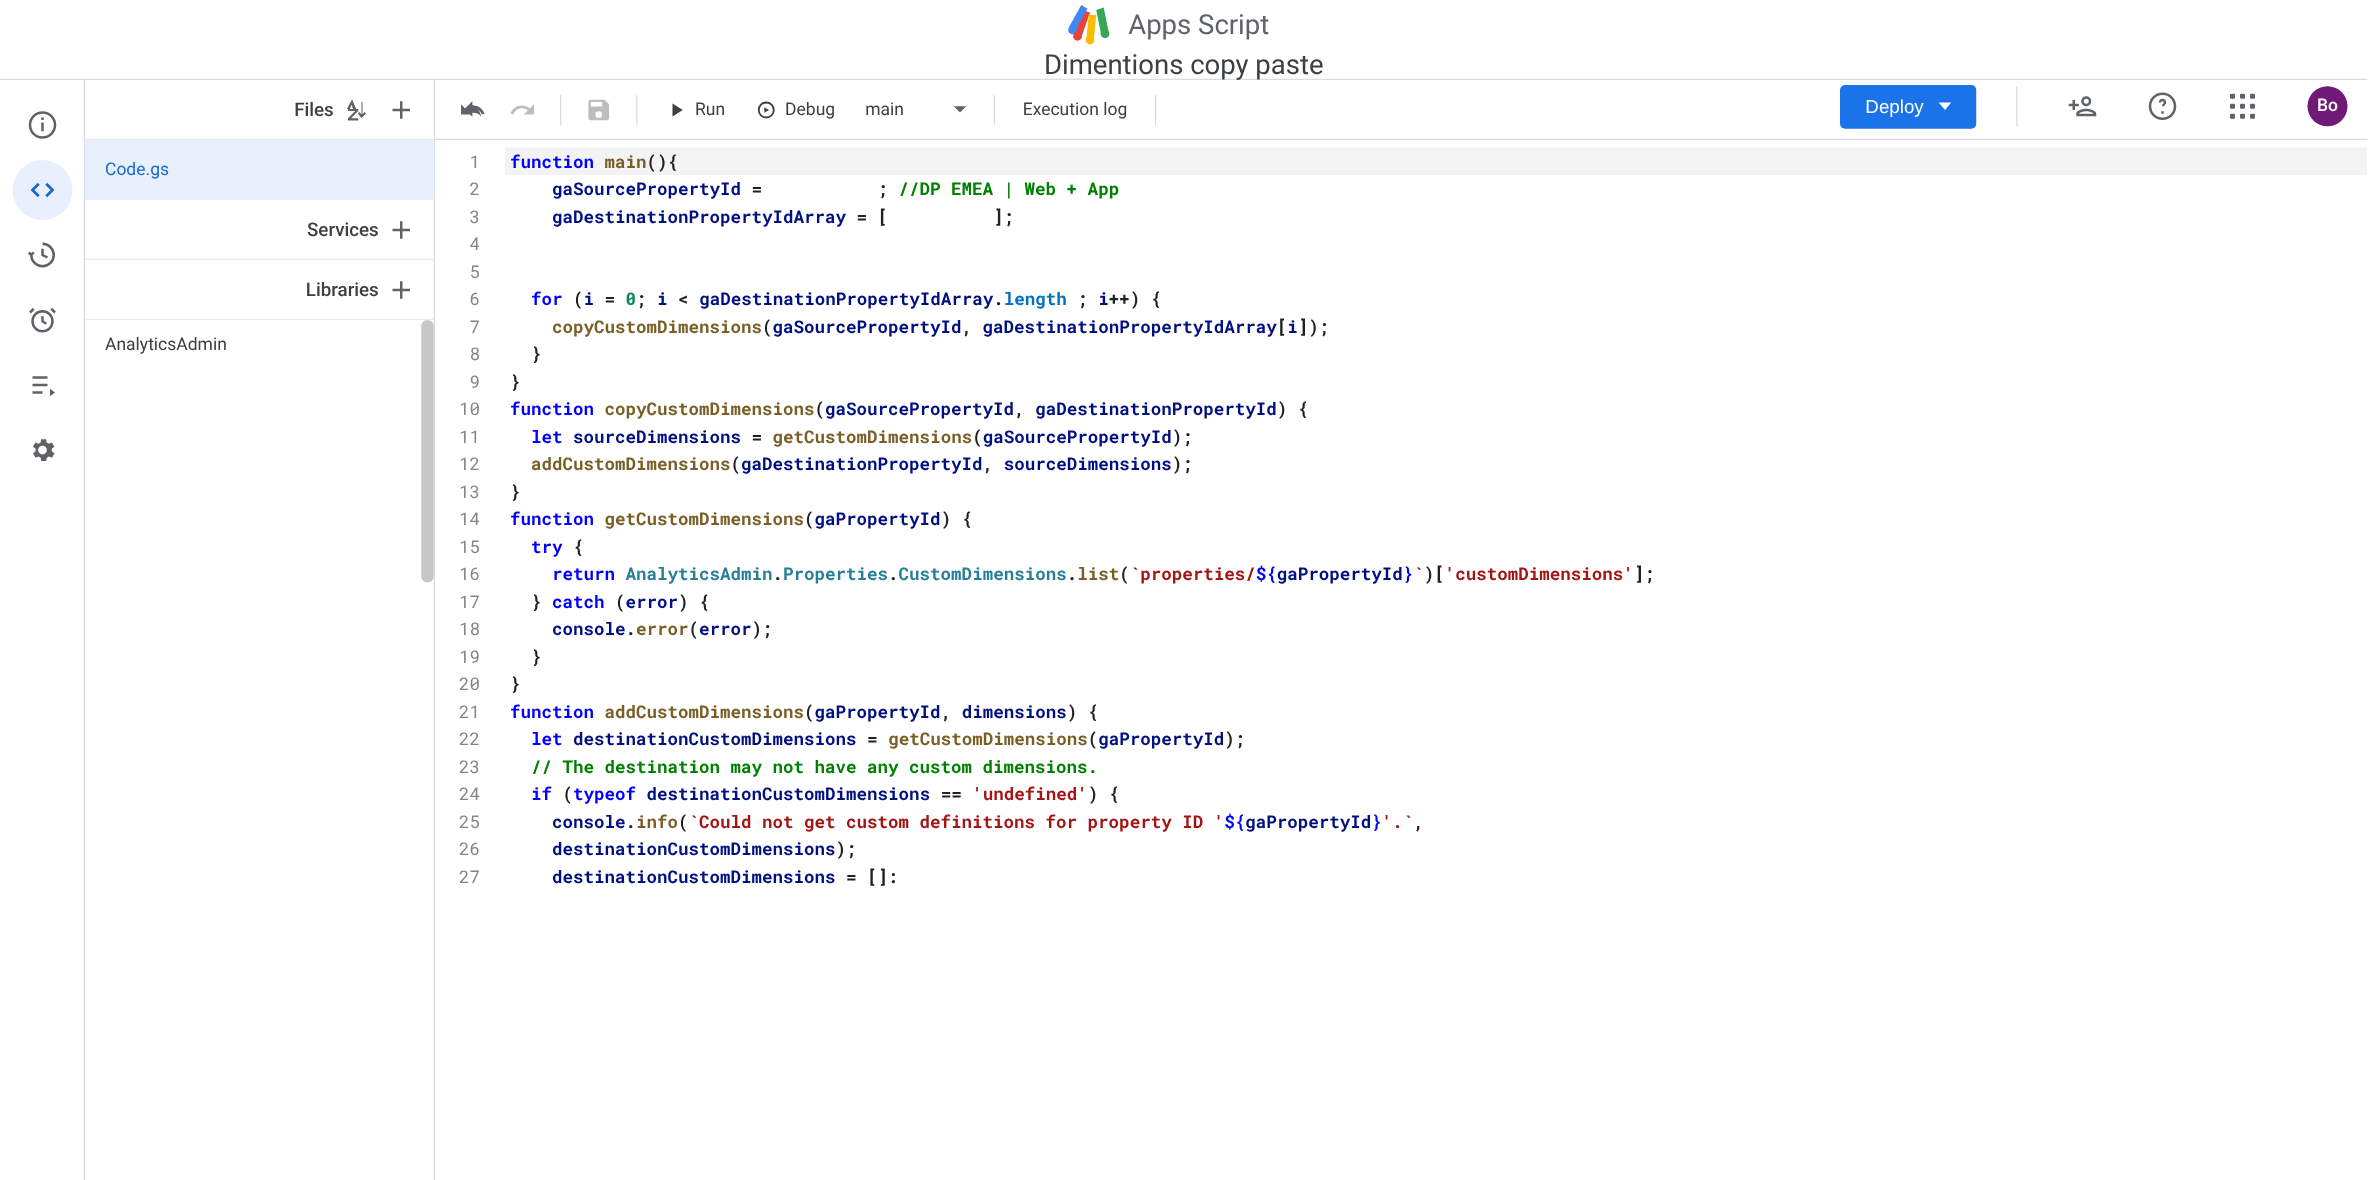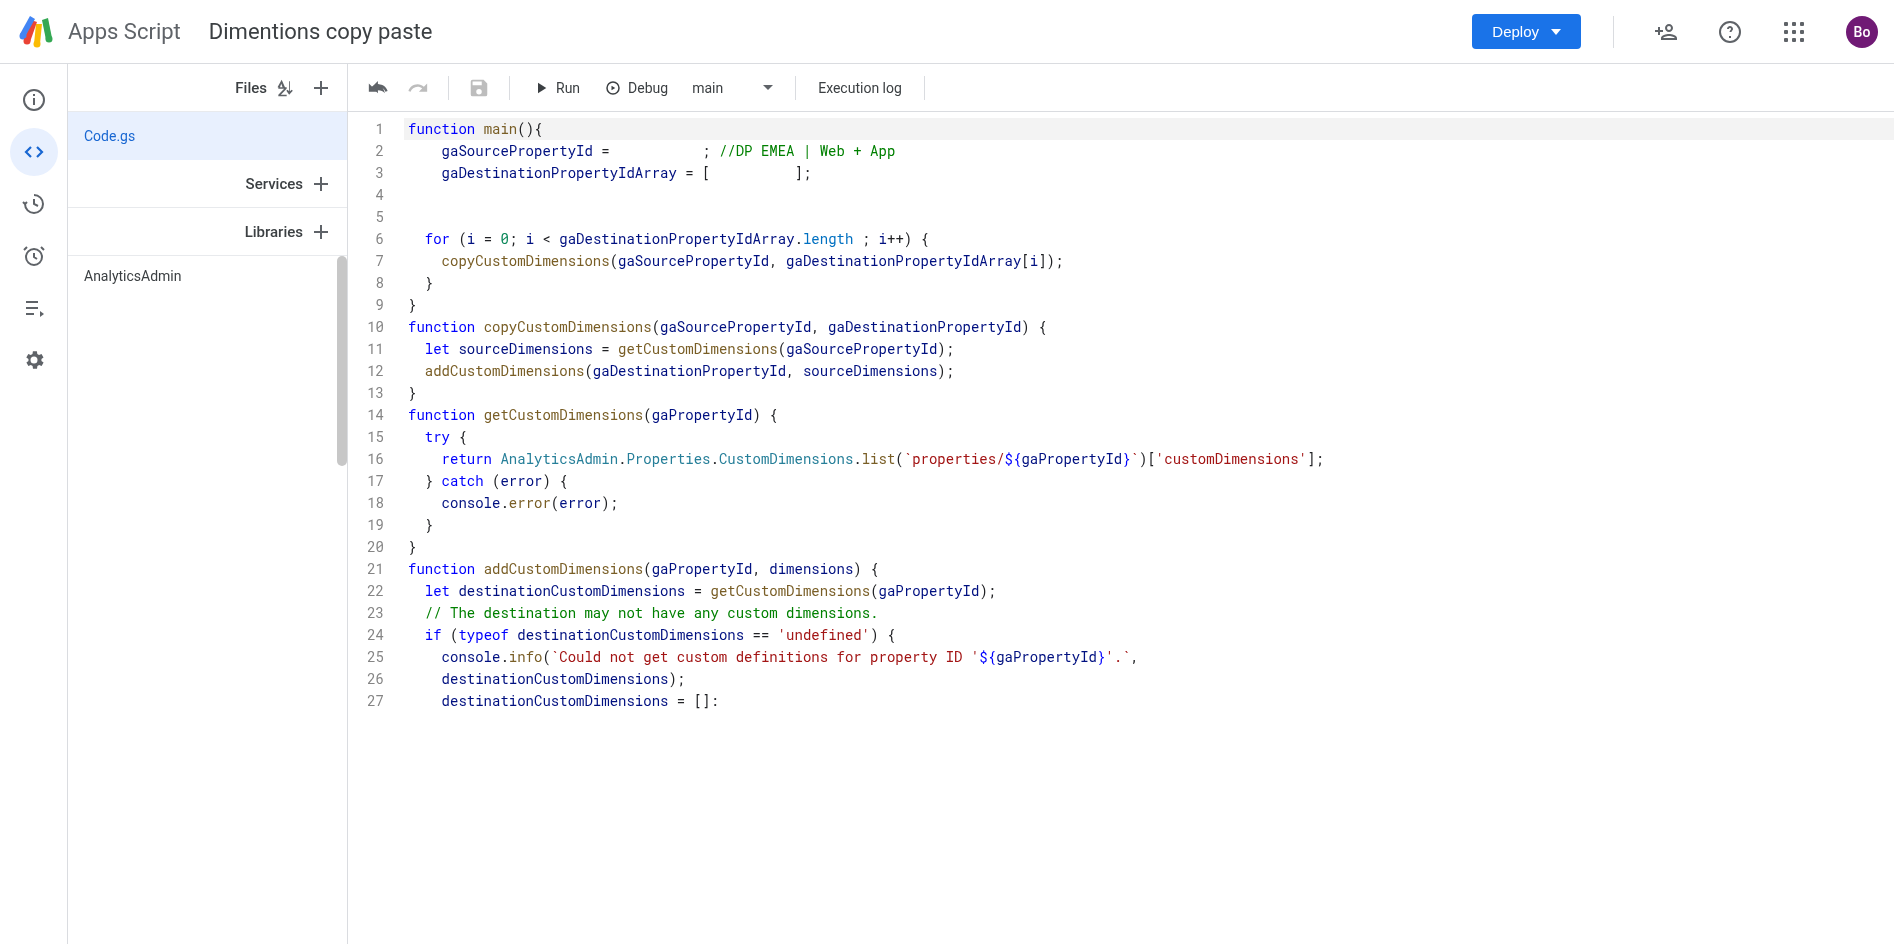--- a/index.html
+++ b/index.html
@@ -1,18 +1,18 @@
 <!DOCTYPE html>
 <html><head>
 <meta charset="utf-8">
 <style>
   * { box-sizing: border-box; margin: 0; padding: 0; }
   body { font-family: 'Google Sans', Roboto, Arial, sans-serif; background: #fff; color: #202124; overflow: hidden; }
   
-  .header { height: 64px; border-bottom: 1px solid #dadce0; display: flex; align-items: center; padding: 0 16px; }
+  .header { height: 64px; border-bottom: 1px solid #dadce0; display: flex; align-items: center; padding: 0 16px; flex-direction: column; }
   .logo-area { display: flex; align-items: center; gap: 12px; margin-right: 28px; }
   .logo-icon { width: 40px; height: 40px; position: relative; }
   .logo-icon svg { width: 100%; height: 100%; }
   .logo-text { font-size: 22px; color: #5f6368; }
   .project-title { font-size: 22px; color: #3c4043; }
   .header-right { margin-left: auto; display: flex; align-items: center; gap: 24px; }
   .deploy-btn { background: #1a73e8; color: #fff; border: none; border-radius: 4px; padding: 9px 20px; font-size: 15px; font-weight: 500; display: flex; align-items: center; gap: 12px; cursor: pointer; }
   .deploy-caret { width: 0; height: 0; border-left: 5px solid transparent; border-right: 5px solid transparent; border-top: 6px solid #fff; }
   .hdr-icon-btn { width: 40px; height: 40px; border-radius: 50%; display: flex; align-items: center; justify-content: center; cursor: pointer; color: #5f6368; }
   .hdr-sep { width: 1px; height: 32px; background: #dadce0; margin: 0 8px; }
@@ -40,21 +40,21 @@
   .tb-icon { width: 36px; height: 36px; display: flex; align-items: center; justify-content: center; cursor: pointer; color: #5f6368; border-radius: 4px;}
   .tb-icon.disabled { color: #bdbdbd; cursor: default;}
   .tb-sep { width: 1px; height: 24px; background: #dadce0; margin: 0 8px; }
   .tb-btn { display: flex; align-items: center; gap: 6px; padding: 6px 10px; font-size: 14px; color: #3c4043; cursor: pointer; border-radius: 4px;}
   .tb-select { display: flex; align-items: center; gap: 40px; padding: 6px 10px; font-size: 14px; color: #3c4043; cursor: pointer;}
   .tb-caret { width: 0; height: 0; border-left: 5px solid transparent; border-right: 5px solid transparent; border-top: 5px solid #5f6368;}
 
   .code-area { flex: 1; display: flex; font-family: 'Roboto Mono', Menlo, Consolas, monospace; font-size: 14px; line-height: 22px; overflow: auto; padding-top: 6px;}
   .gutter { width: 56px; text-align: right; color: #858585; padding-right: 20px; user-select: none; flex-shrink:0;}
   .gutter div { height: 22px; }
-  .code-lines { flex:1; white-space: pre; }
+  .code-lines { flex:1; white-space: pre; font-weight: bold; }
   .code-lines .line { height: 22px; padding-left: 4px;}
   .line.hl { background: #f3f3f3; }
   .tok-kw { color: #0000ff; }
   .tok-fn { color: #795e26; }
   .tok-var { color: #001080; }
   .tok-num { color: #098658; }
   .tok-str { color: #a31515; }
   .tok-com { color: #008000; }
   .tok-type{ color: #267f99; }
   .tok-prop{ color: #0070c1; }

